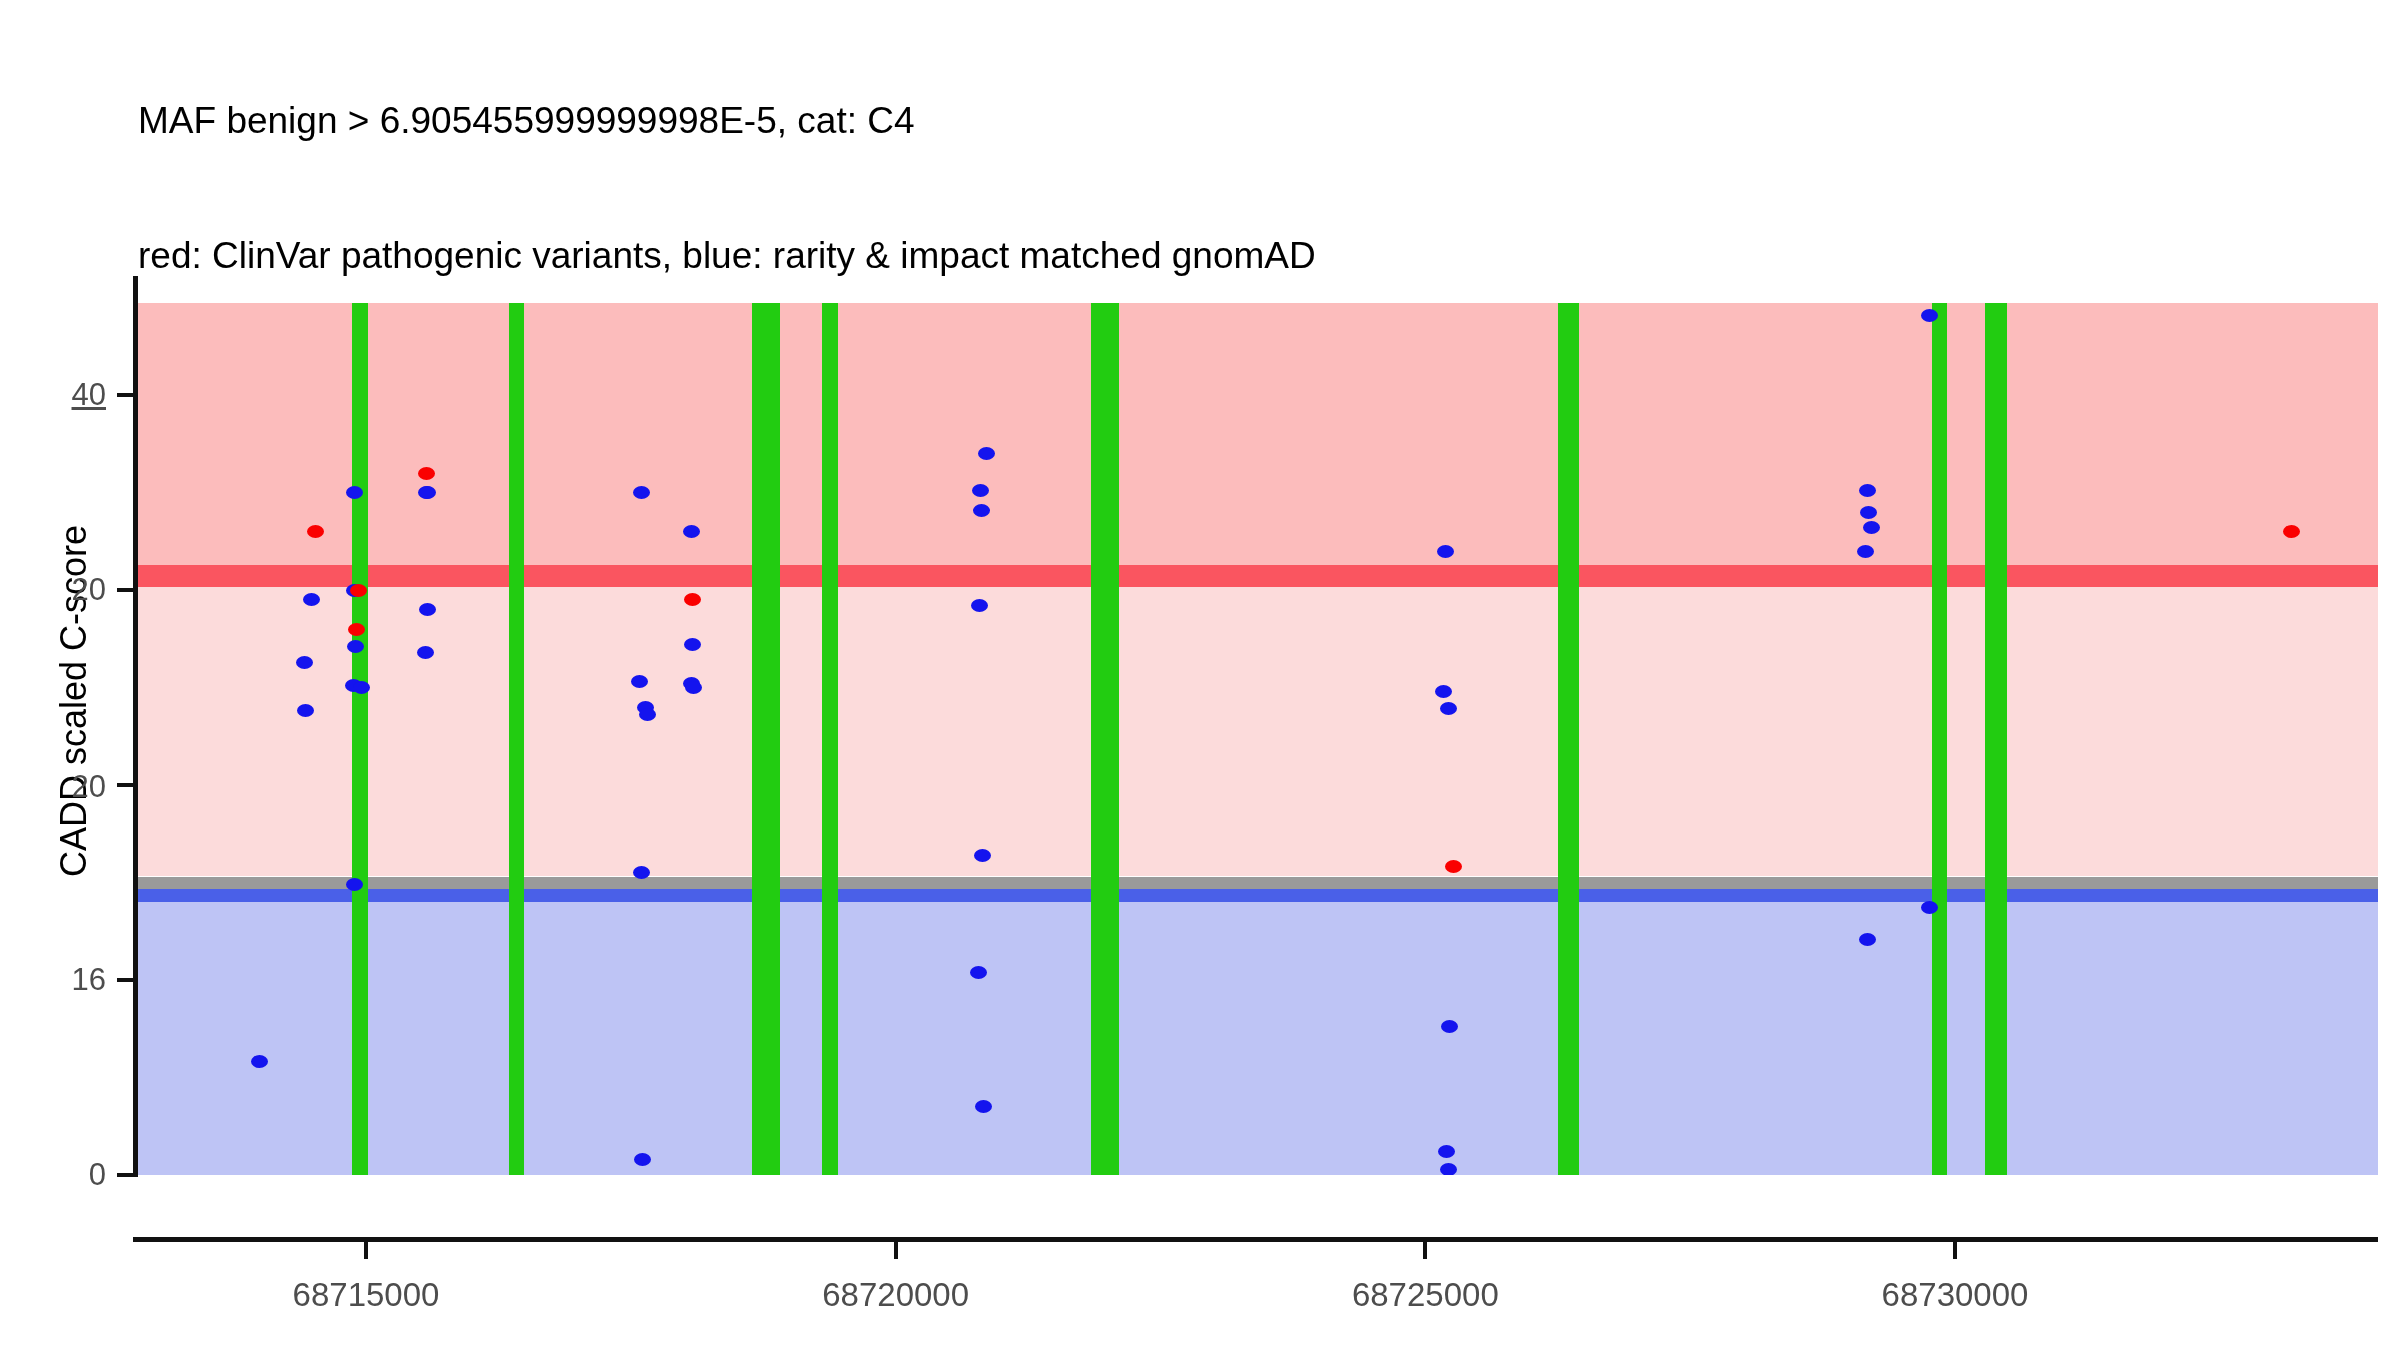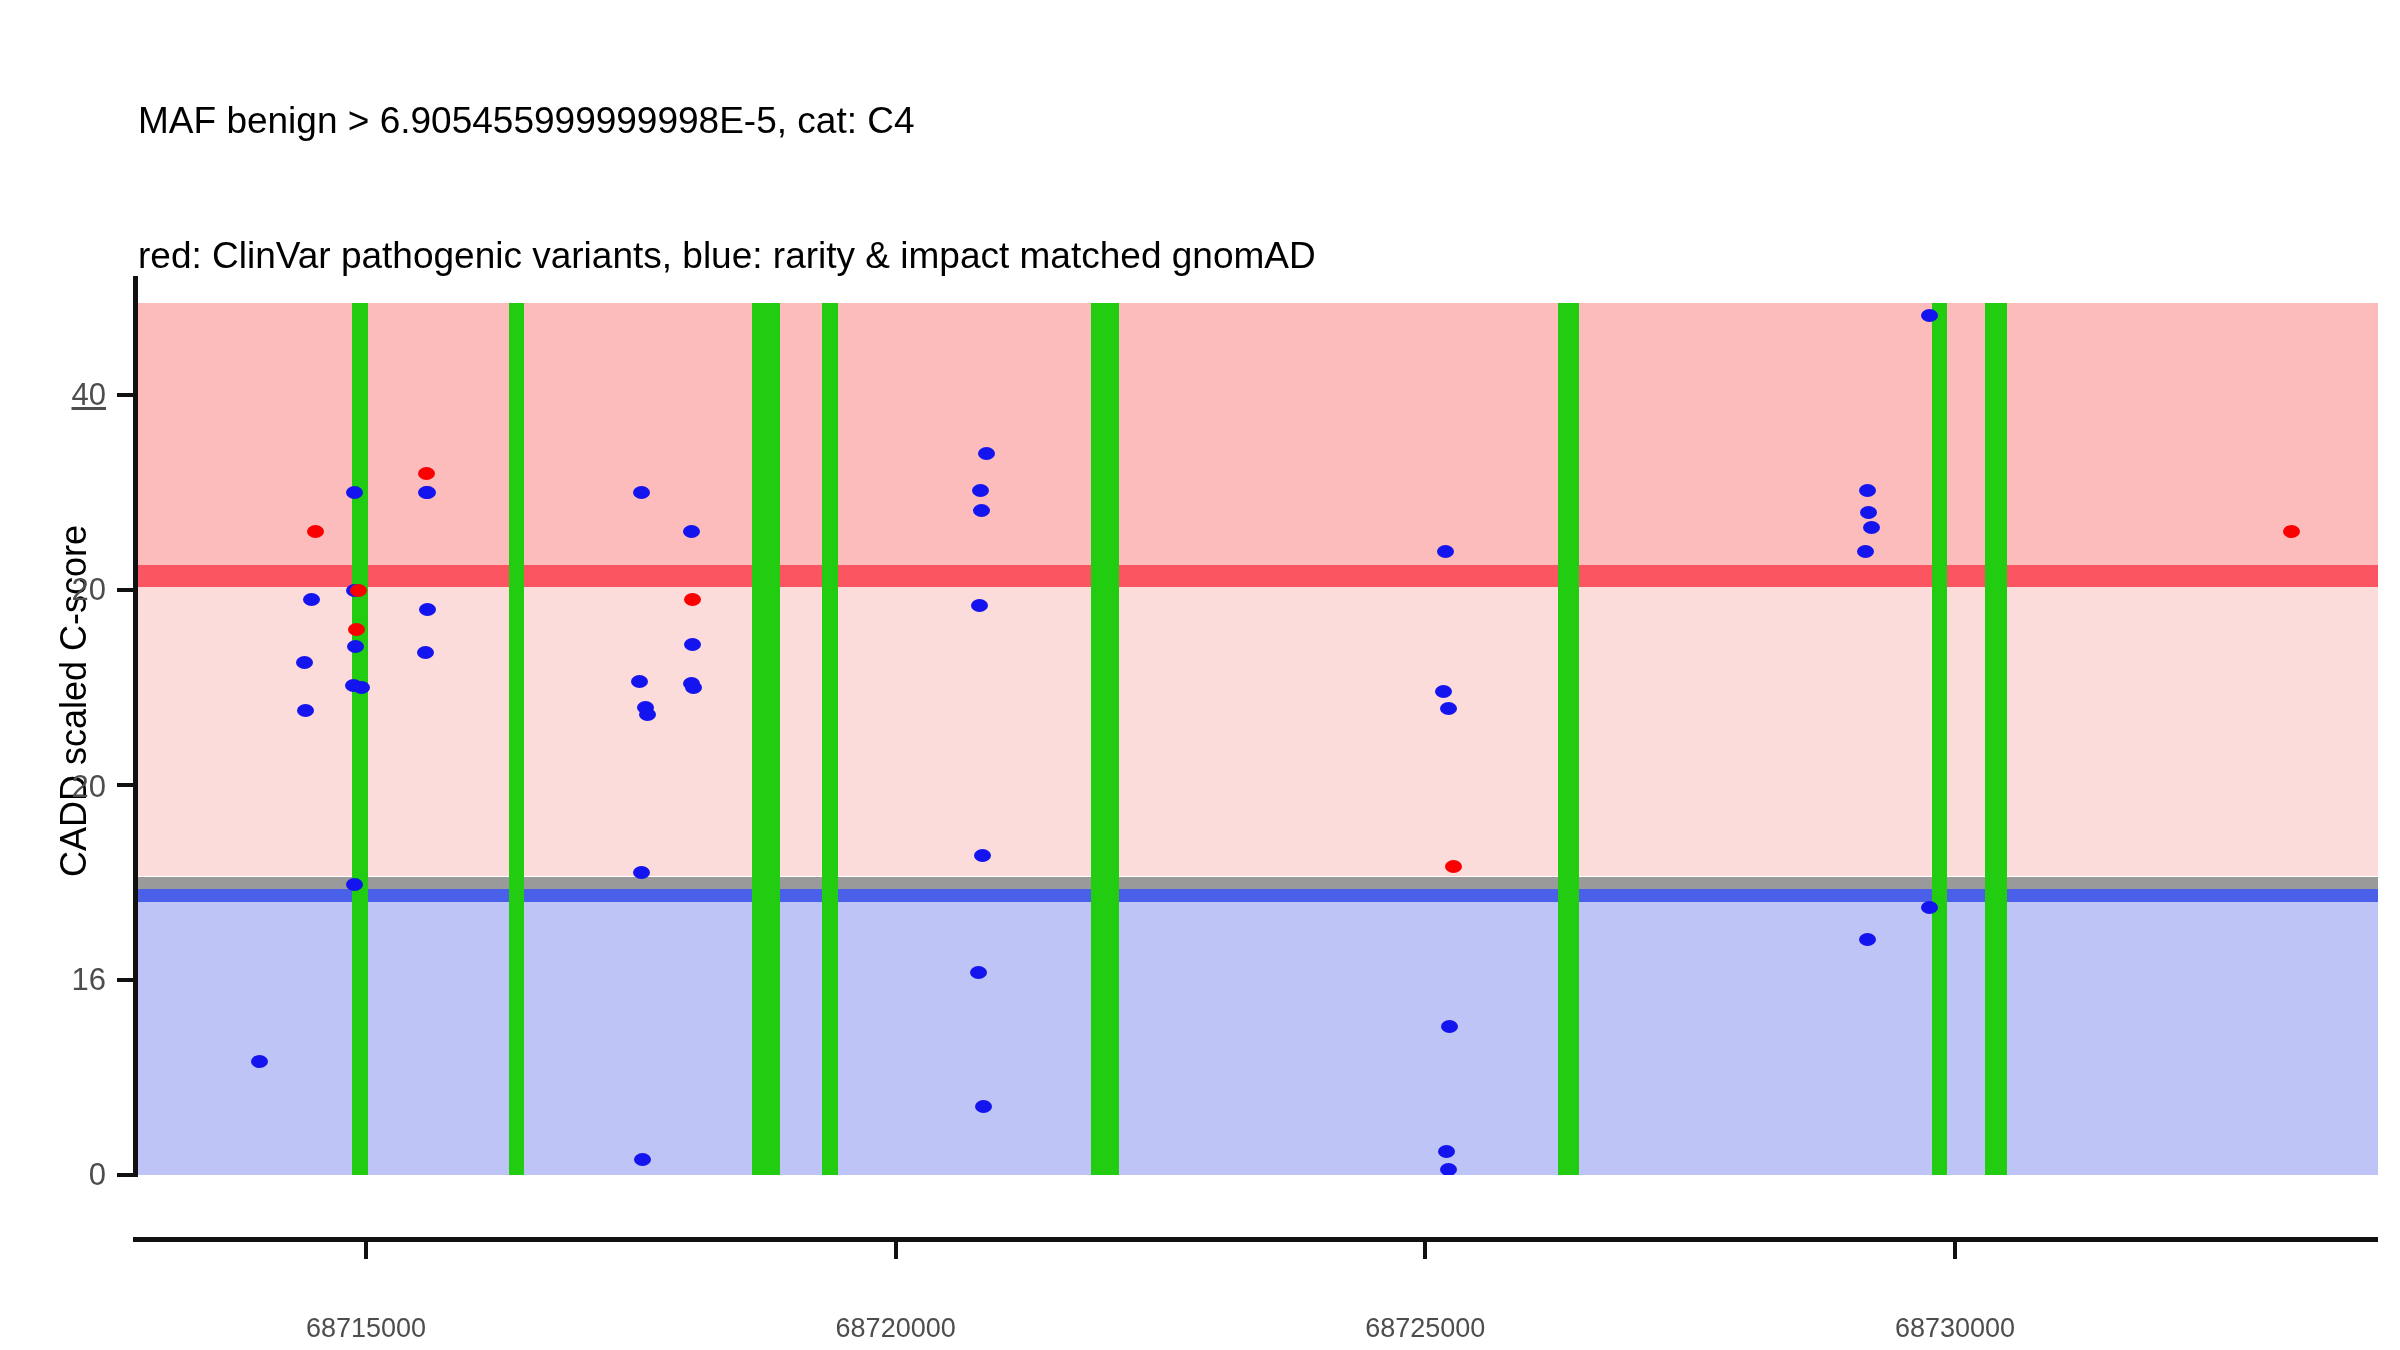--- a/index.html
+++ b/index.html
@@ -31,22 +31,22 @@
 
   
   #y-axis-line{position:absolute;left:133px;top:276px;width:5px;height:901px;background:#111;}
   #x-axis-line{position:absolute;left:133px;top:1237px;width:2245px;height:5px;background:#111;}
 
   .ytick{position:absolute;left:117px;width:16px;height:4px;background:#111;}
   .ylabel{position:absolute;text-align:right;width:90px;left:16px;
       font-size:31px;color:#4d4d4d;line-height:31px;}
 
   .xtick{position:absolute;top:1242px;width:4px;height:17px;background:#111;}
-  .xlabel{position:absolute;top:1311px;width:260px;margin-left:-130px;text-align:center;
-      font-size:27px;color:#4d4d4d;line-height:34px;}
+  .xlabel{position:absolute;top:1278px;width:260px;margin-left:-130px;text-align:center;
+      font-size:33px;color:#4d4d4d;line-height:34px;}
 
   #y-axis-title{position:absolute;left:-206px;top:680px;width:560px;text-align:center;
       font-size:36px;color:#000;transform:rotate(-90deg);}
   #x-axis-title{position:absolute;left:0;top:1300px;width:2400px;text-align:center;
       font-size:36px;color:#000;}
 </style>
 </head>
 <body>
 
 <div id="root">

